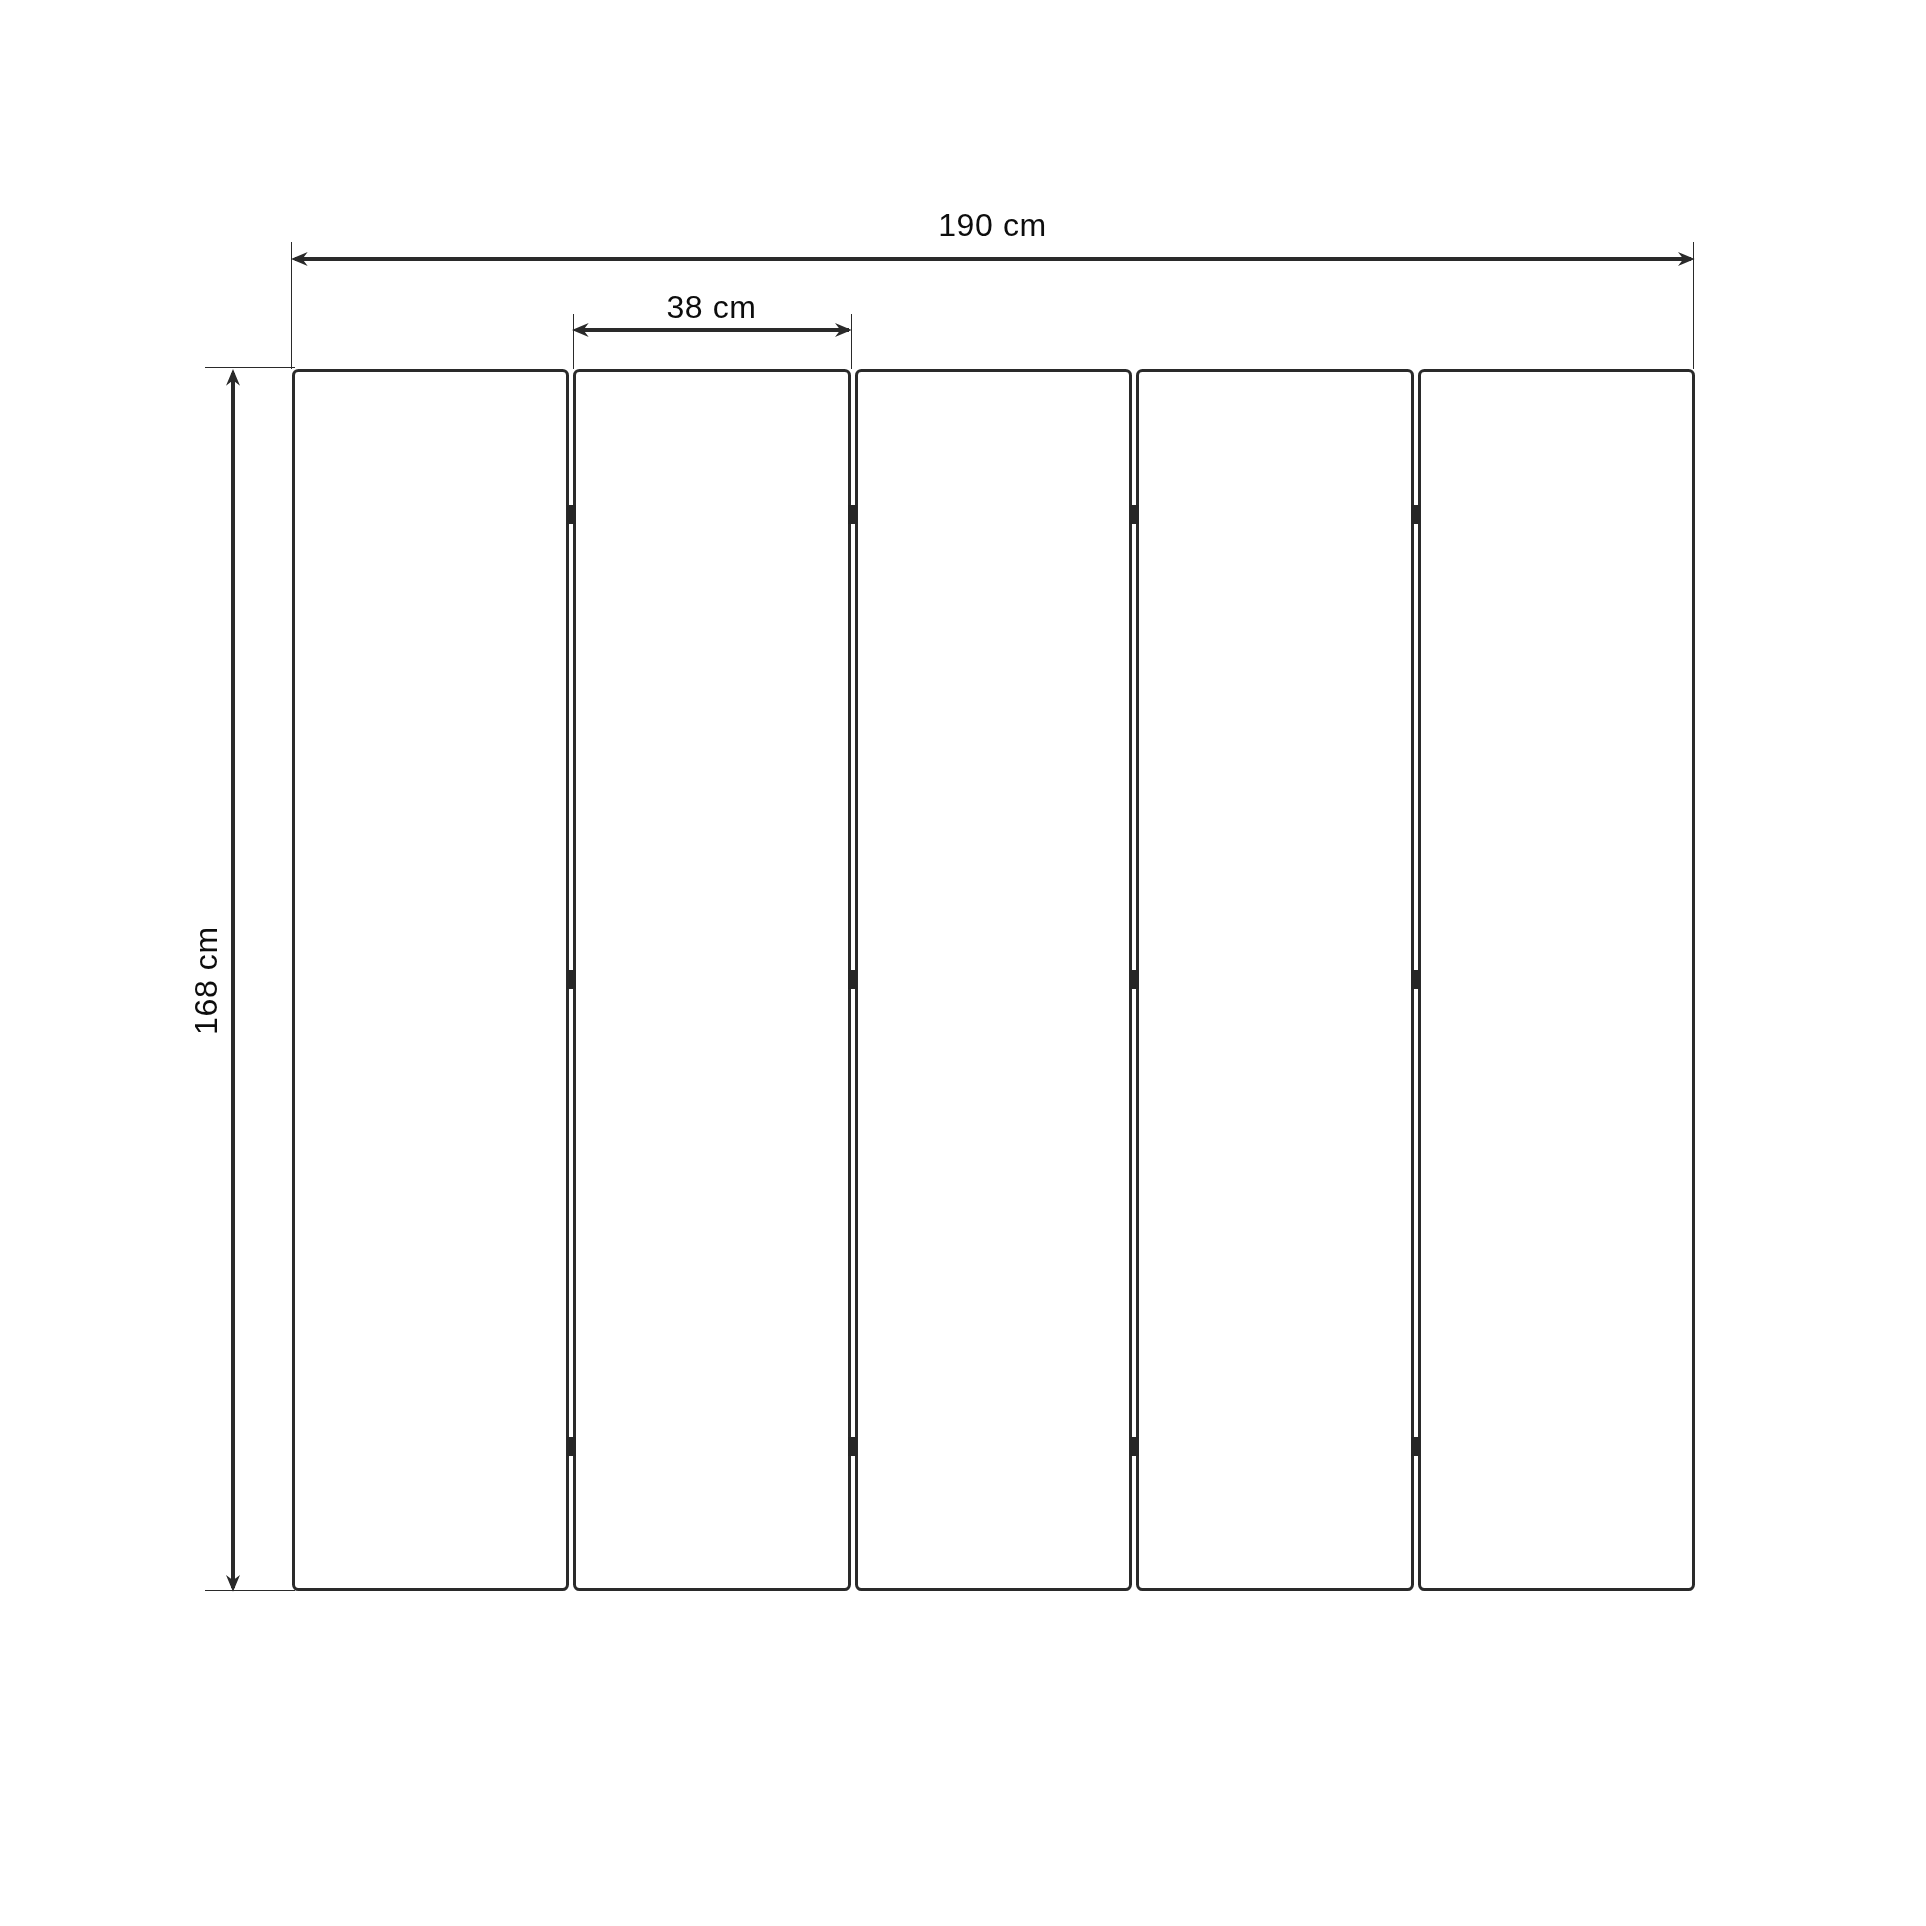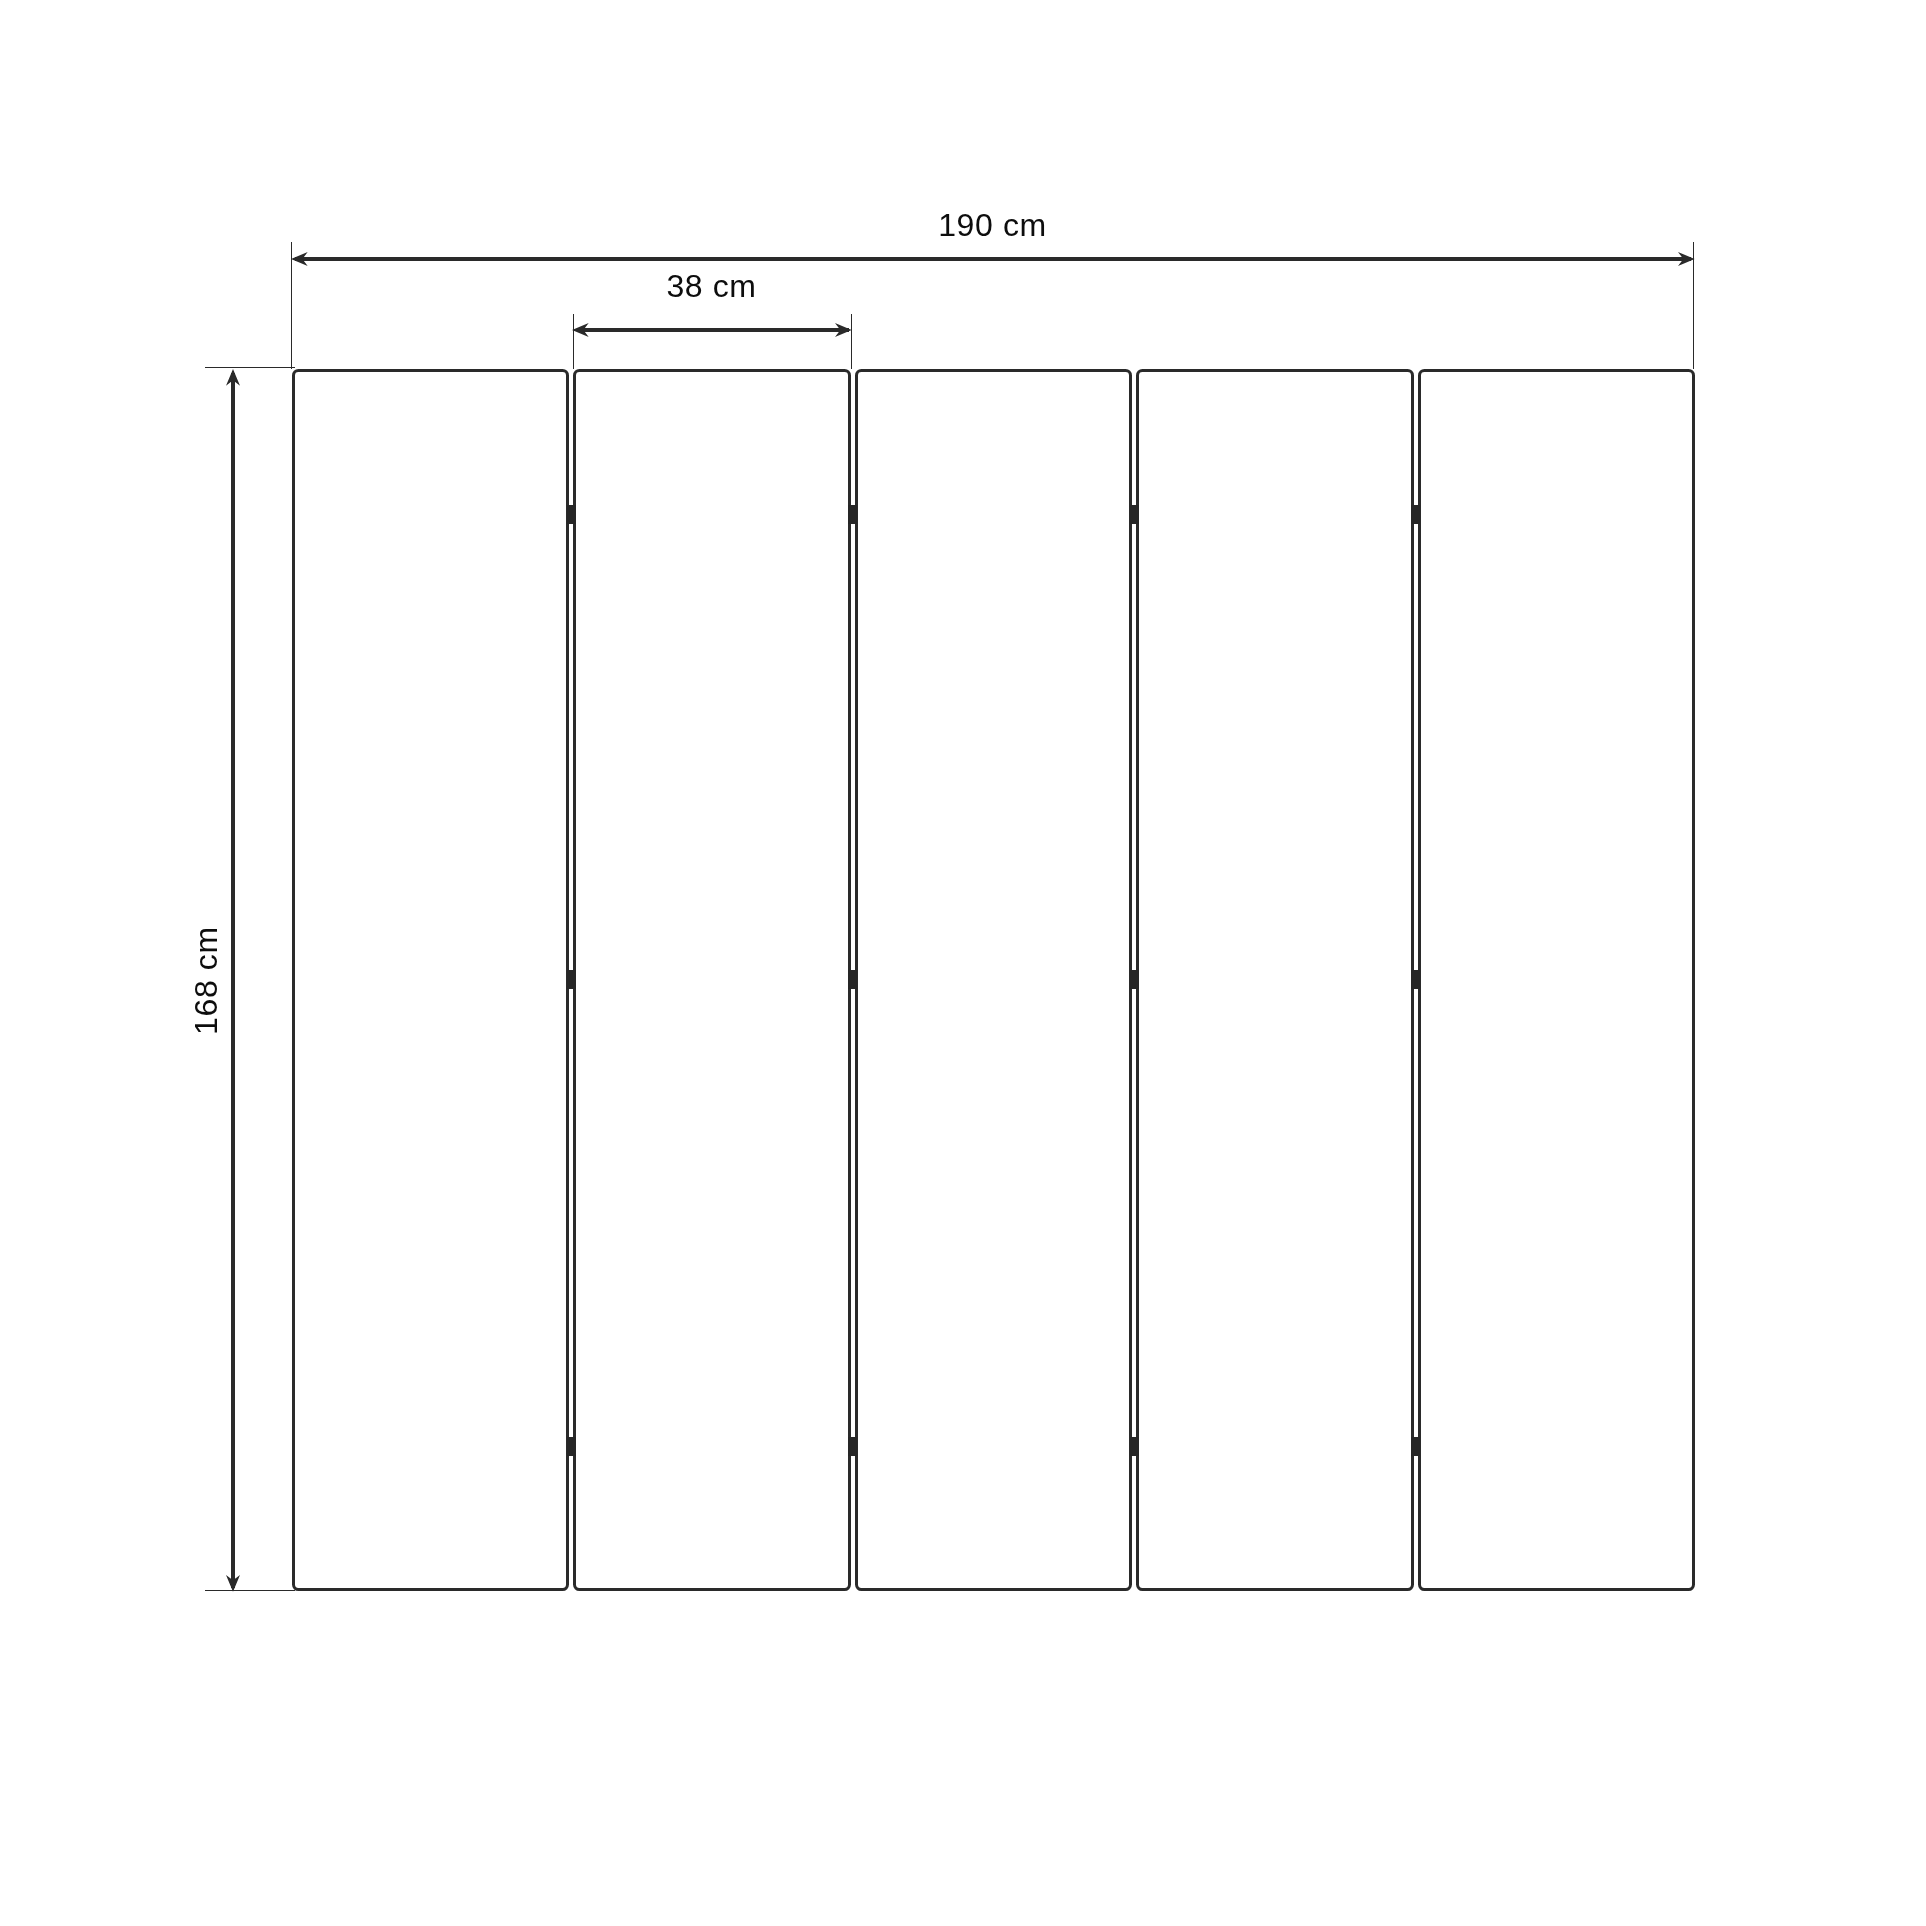--- a/index.html
+++ b/index.html
@@ -82,21 +82,21 @@
     <div class="arrow arrow-right" style="left:1678px; top:235px;"></div>
     <div class="dim-label" style="left:864px; top:191px;">190 cm</div>
   </div>
 
   <div>
     <div class="ext-line-v" style="left:573px; top:297px; height:55px;"></div>
     <div class="ext-line-v" style="left:851px; top:297px; height:55px;"></div>
     <div class="dim-line-h" style="left:577px; top:311px; width:272px;"></div>
     <div class="arrow arrow-left" style="left:572px; top:306px;"></div>
     <div class="arrow arrow-right" style="left:835px; top:306px;"></div>
-    <div class="dim-label" style="left:583px; top:252px;">38 cm</div>
+    <div class="dim-label" style="left:583px; top:273px;">38 cm</div>
   </div>
 
   <div>
     <div class="ext-line-h" style="left:205px; top:350px; width:90px;"></div>
     <div class="ext-line-h" style="left:205px; top:1573px; width:90px;"></div>
     <div class="dim-line-v" style="left:231px; top:356px; height:1215px;"></div>
     <div class="arrow arrow-up" style="left:226px; top:352px;"></div>
     <div class="arrow arrow-down" style="left:226px; top:1558px;"></div>
     <div class="dim-label dim-label-vertical" style="left:78px; top:946px;">168 cm</div>
   </div>

